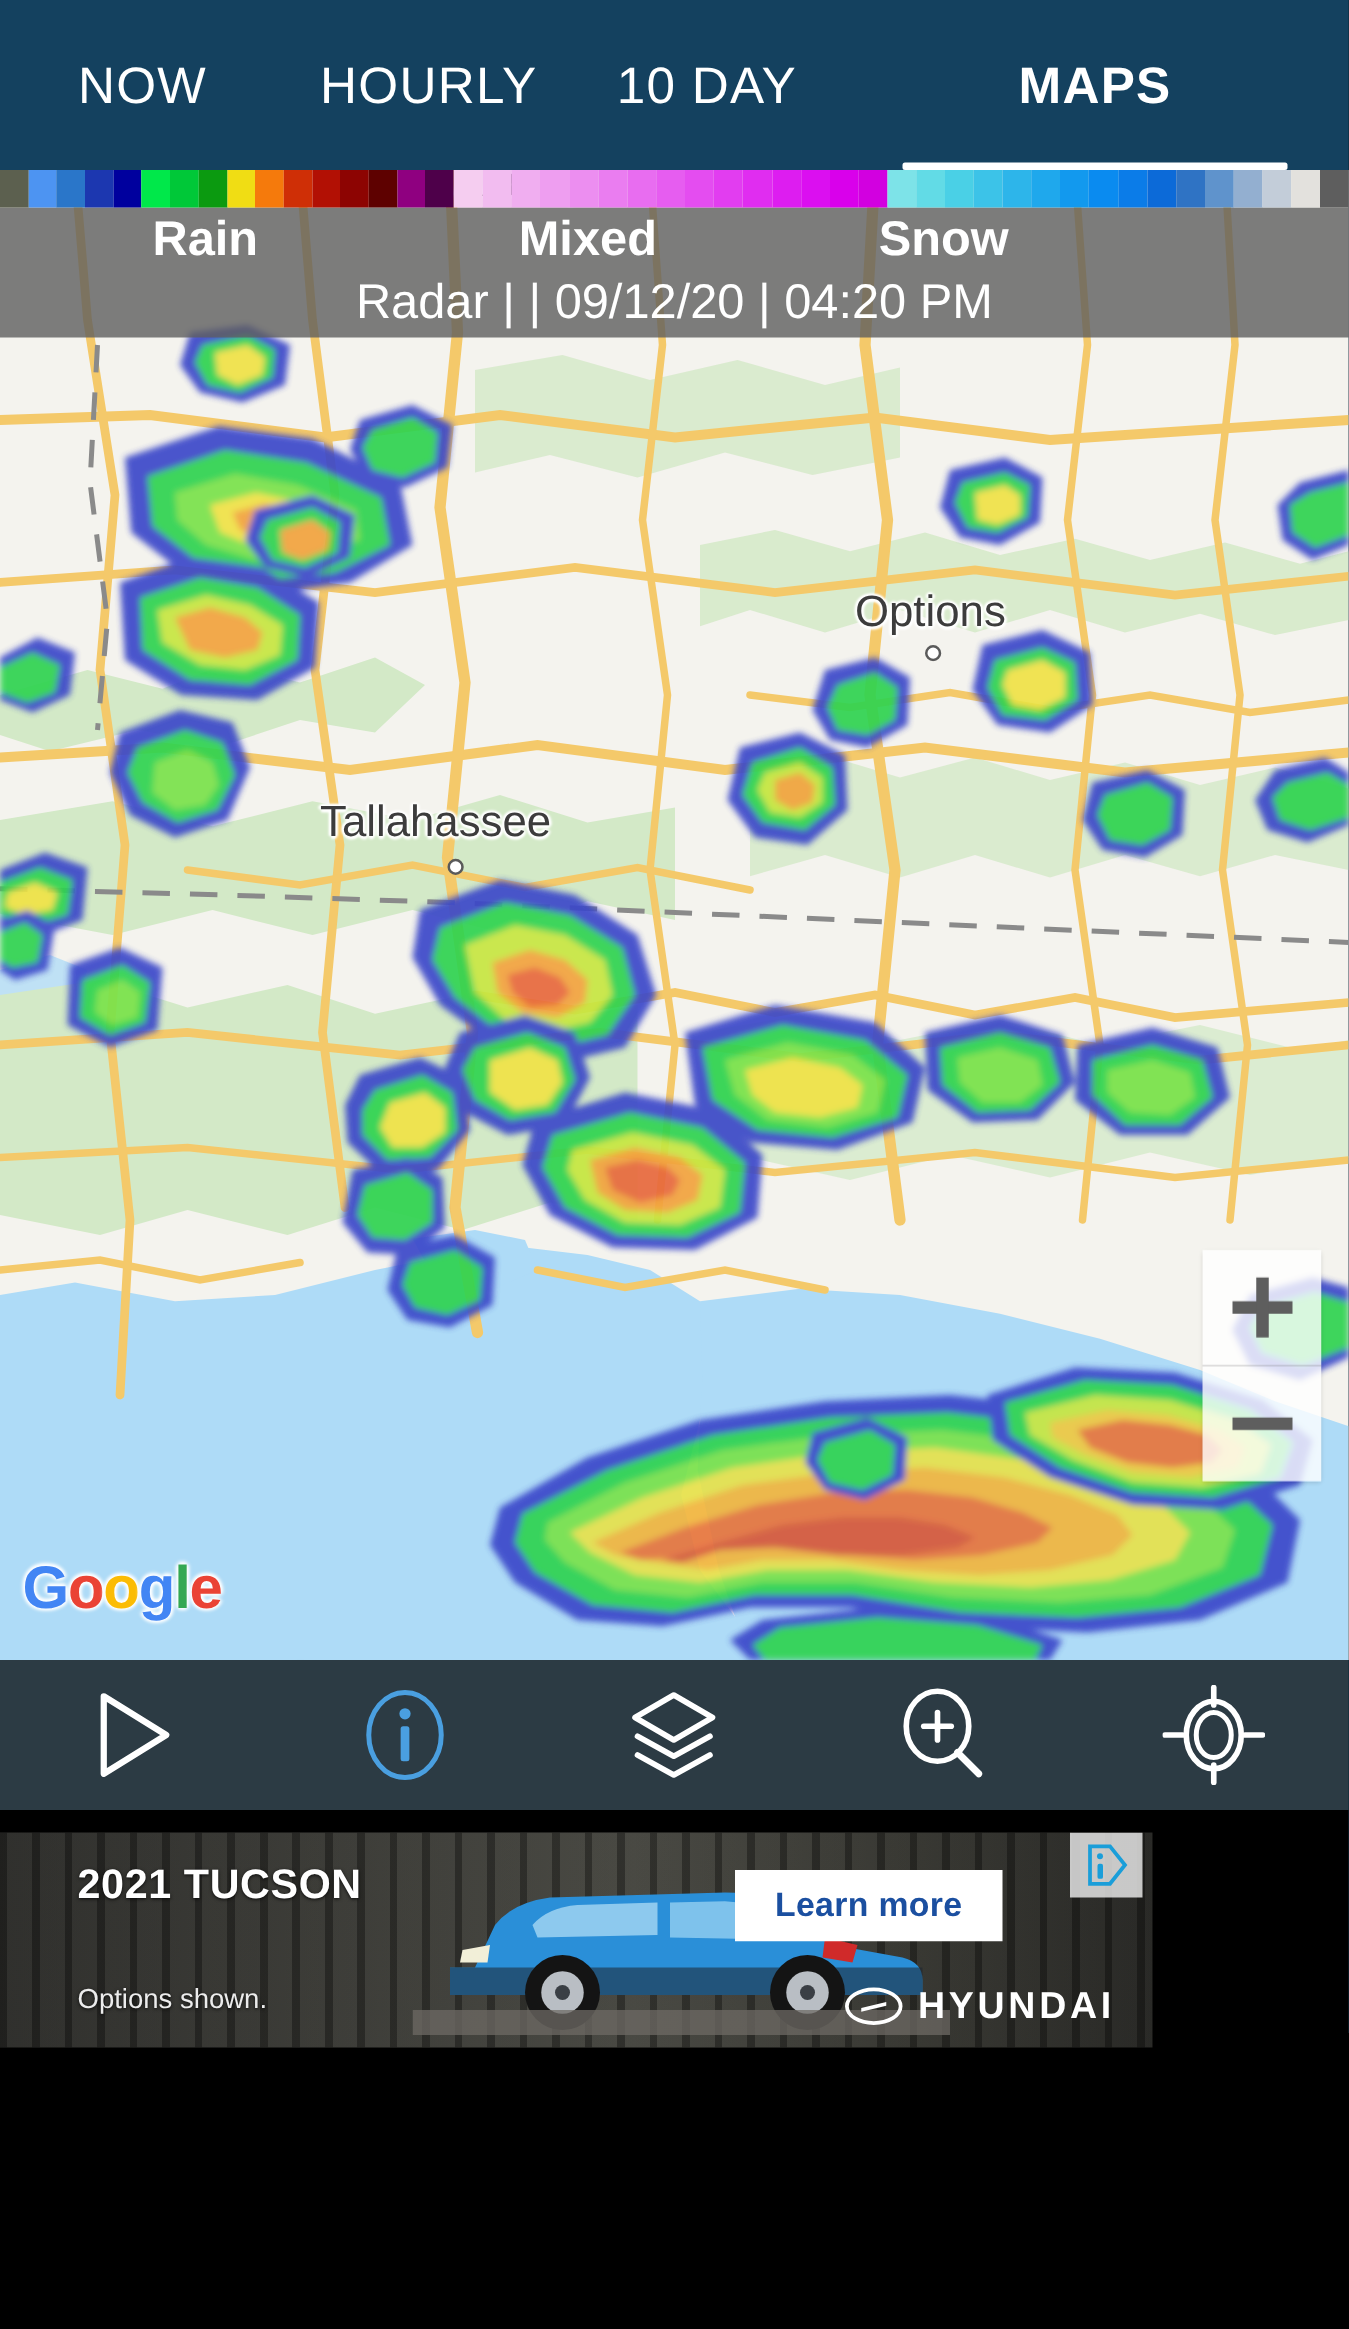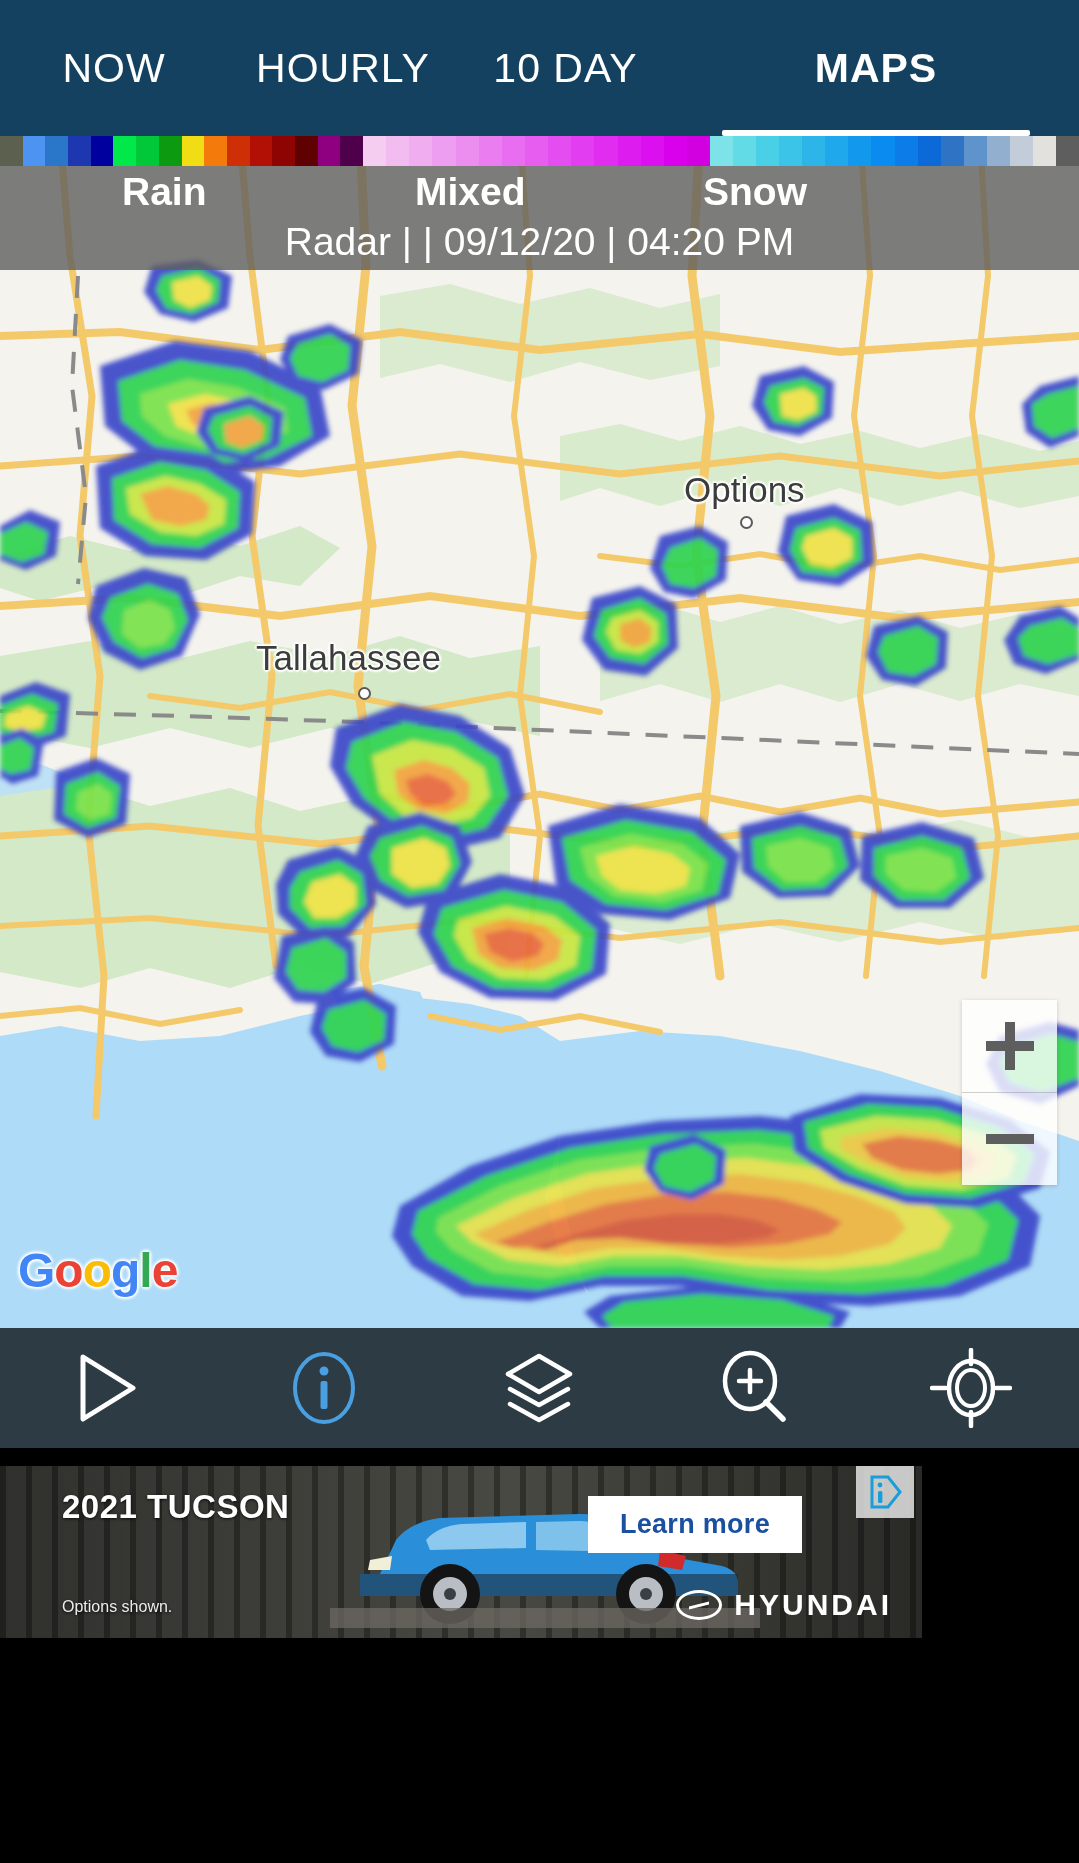--- a/index.html
+++ b/index.html
@@ -142,22 +142,22 @@
     background:
       repeating-linear-gradient(90deg, rgba(20,20,18,.55) 0 6px, rgba(70,70,64,.25) 6px 26px);
     opacity:.85;
   }
   #adheadline {
     position:absolute; left:62px; top:22px; color:#fff;
     font-size:33px; font-weight:bold; letter-spacing:.5px; z-index:3;
     text-shadow:0 1px 3px rgba(0,0,0,.8);
   }
   #adsub {
-    position:absolute; left:62px; top:132px; color:#ececec;
-    font-size:16px; z-index:3; text-shadow:0 1px 3px rgba(0,0,0,.8);
+    position:absolute; left:62px; top:120px; color:#ececec;
+    font-size:22px; z-index:3; text-shadow:0 1px 3px rgba(0,0,0,.8);
   }
   #adcar {
     position:absolute; left:330px; top:12px; width:430px; height:150px; z-index:2;
   }
   #adcta {
     position:absolute; right:120px; top:30px; z-index:4;
     background:#ffffff; color:#1b4fa0; font-size:27px; font-weight:bold;
     padding:13px 32px; letter-spacing:.3px;
   }
   #adbrand {

